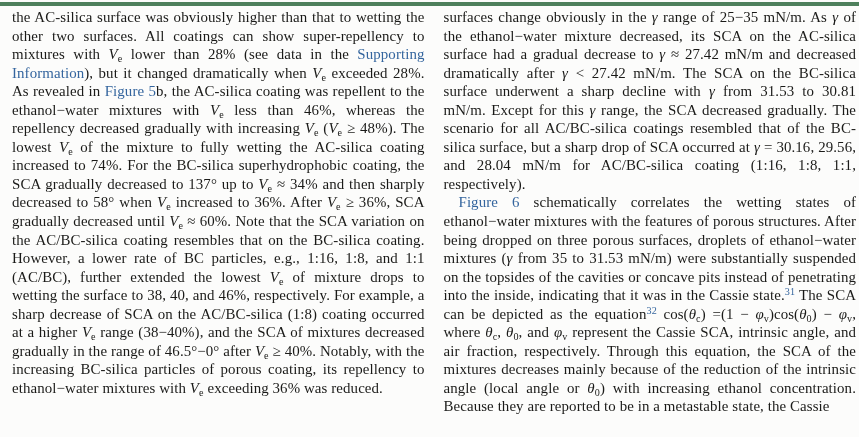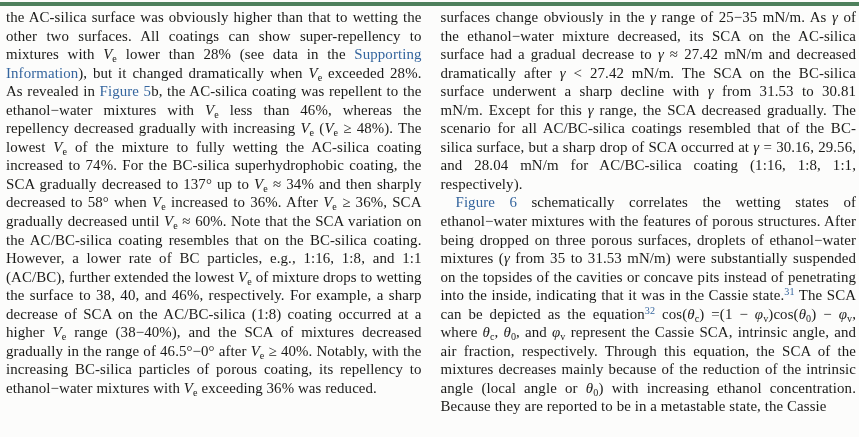--- a/index.html
+++ b/index.html
@@ -19,21 +19,21 @@
     position: relative;
   }
   .rule {
     position: absolute;
     top: 2px; left: 0; right: 0;
     height: 4px;
     background: var(--rule);
   }
   .columns {
     position: absolute;
-    top: 8px; left: 6px; right: 3px;
+    top: 8px; left: 12px; right: 3px;
     display: flex;
     gap: 19px;
   }
   .col {
     flex: 1 1 0;
     font-size: 14.9px;
     line-height: 18.55px;
     text-align: justify;
     letter-spacing: 0.1px;
   }

